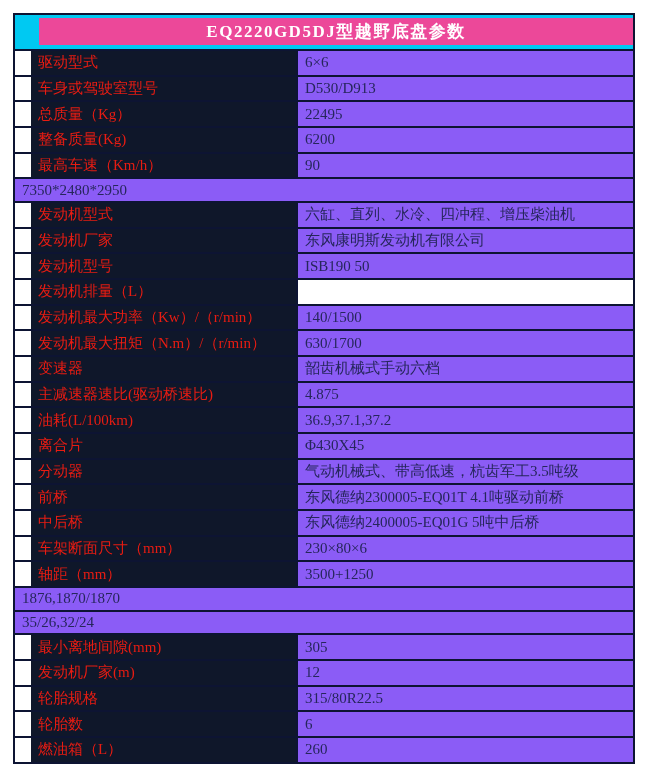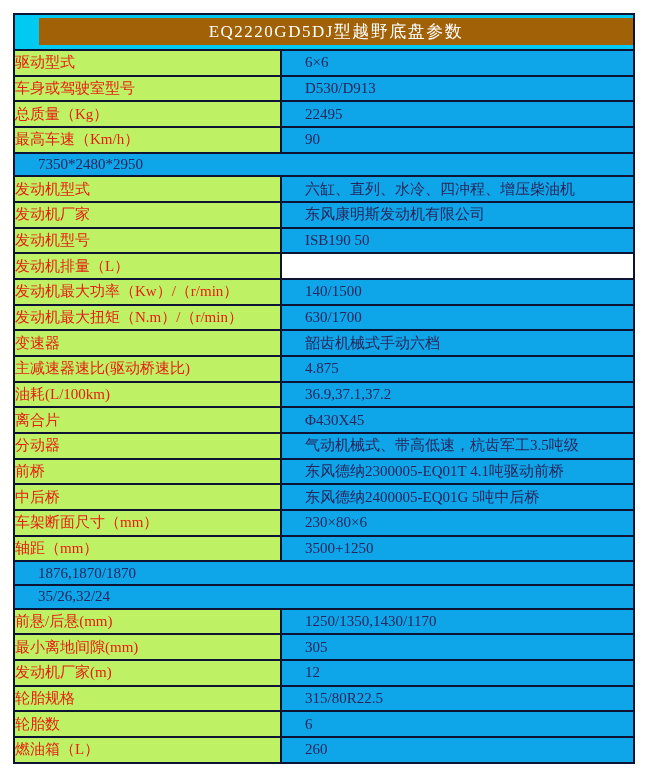--- a/index.html
+++ b/index.html
@@ -21,55 +21,56 @@
     flex-direction: column;
     background: #ffffff;
   }
   .title-row {
     flex: 0 0 34px;
     background: #00c9f2;      
     padding: 3px 0 4px 0;
   }
   .title-band {
     height: 100%;
-    background: #a16207;
+    background: #ec4899;
     color: #ffffff;
     display: flex;
     align-items: center;
     justify-content: center;
-    font-weight: normal;
+    font-weight: bold;
     font-size: 17px;
     letter-spacing: 1.5px;
     margin-left: 24px;
   }
   .row {
     flex: 1 1 auto;
     display: flex;
     border-top: 2px solid #0d1433;
     min-height: 0;
   }
   .cell-label {
     flex: 0 0 267px;
-    background: #bef264;
+    background: #0f172a;
     color: #e81c12;
     border-right: 2px solid #0d1433;
     display: flex;
     align-items: center;
-    padding-left: 0;
+    padding-left: 7px;
     font-size: 15px;
     white-space: nowrap;
     overflow: hidden;
+    margin-left: 16px;
   }
   .cell-value {
     flex: 1 1 auto;
-    background: #0ea5e9;
+    background: #8b5cf6;
     color: #26265c;
     display: flex;
     align-items: center;
-    padding-left: 23px;
+    padding-left: 7px;
     font-size: 15px;
     white-space: nowrap;
     overflow: hidden;
   }
 </style>
 </head>
 <body>
 
 <div class="spec-table">
   <div class="title-row">
@@ -84,20 +85,24 @@
   <div class="row">
     <div class="cell-label">车身或驾驶室型号</div>
     <div class="cell-value">D530/D913</div>
   </div>
 
   <div class="row">
     <div class="cell-label">总质量（Kg）</div>
     <div class="cell-value">22495</div>
   </div>
 
+  <div class="row">
+    <div class="cell-label">整备质量(Kg)</div>
+    <div class="cell-value">6200</div>
+  </div>
 
   <div class="row">
     <div class="cell-label">最高车速（Km/h）</div>
     <div class="cell-value">90</div>
   </div>
 
   <div class="row">
     <div class="cell-value">7350*2480*2950</div>
   </div>
 
@@ -176,24 +181,20 @@
   </div>
 
   <div class="row">
     <div class="cell-value">1876,1870/1870</div>
   </div>
 
   <div class="row">
     <div class="cell-value">35/26,32/24</div>
   </div>
 
-  <div class="row">
-    <div class="cell-label">前悬/后悬(mm)</div>
-    <div class="cell-value">1250/1350,1430/1170</div>
-  </div>
 
   <div class="row">
     <div class="cell-label">最小离地间隙(mm)</div>
     <div class="cell-value">305</div>
   </div>
 
   <div class="row">
     <div class="cell-label">发动机厂家(m)</div>
     <div class="cell-value">12</div>
   </div>

